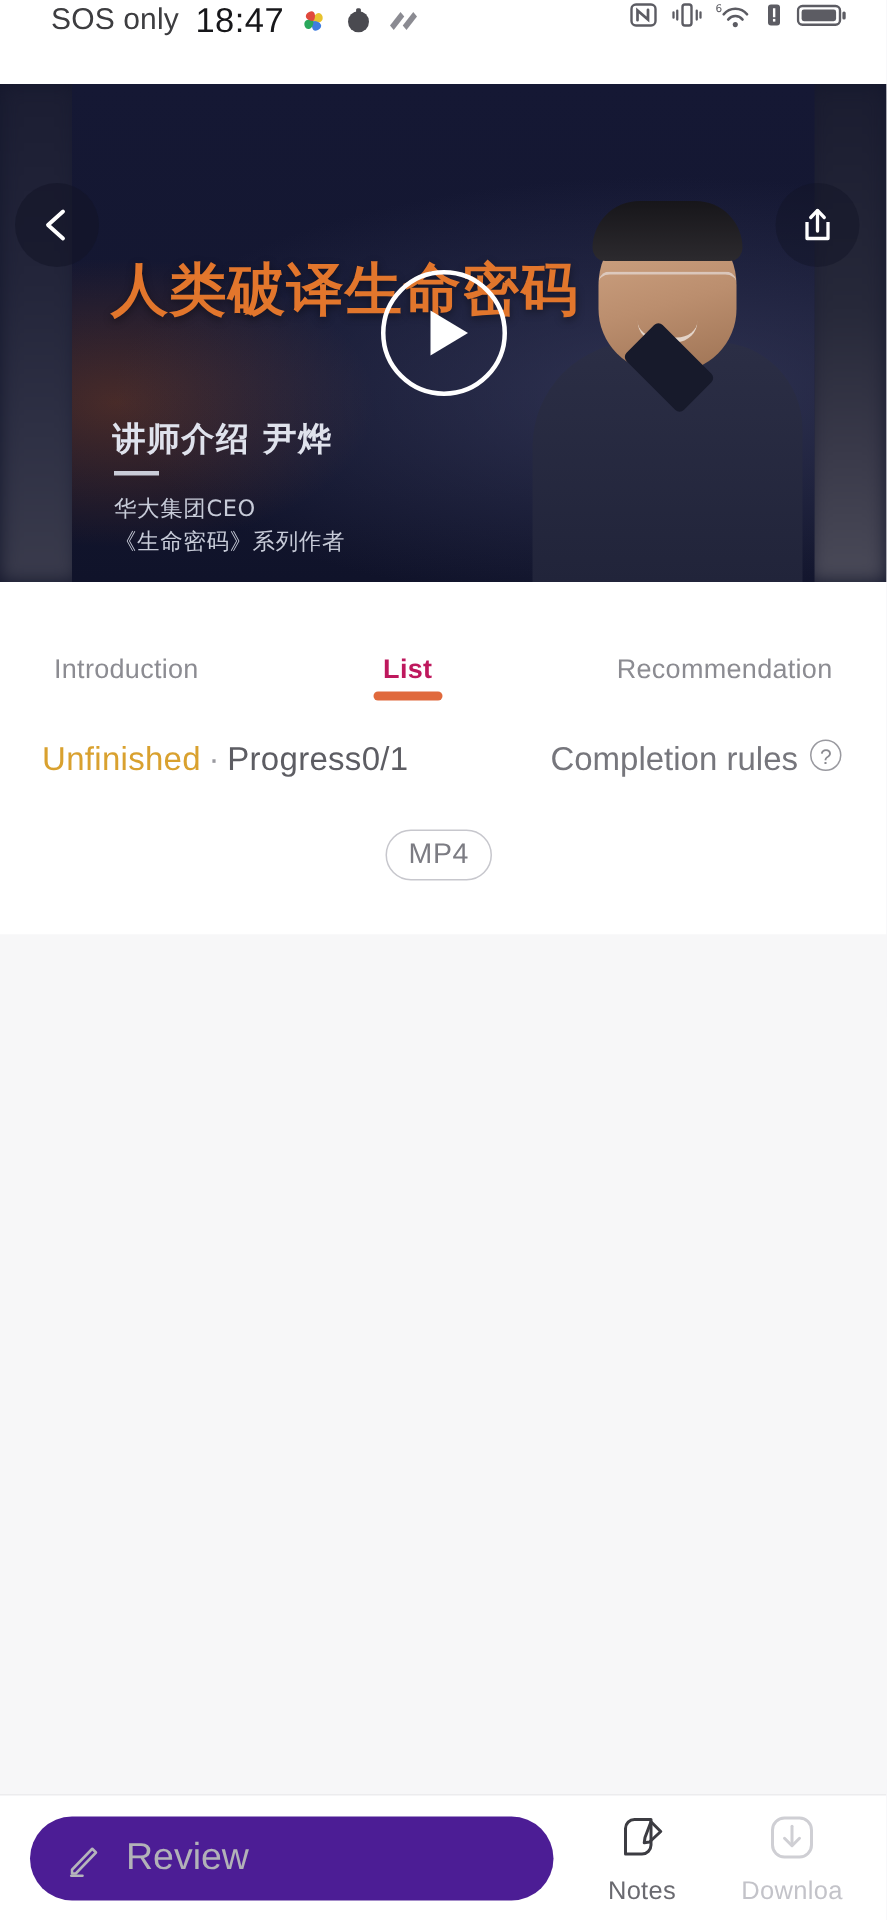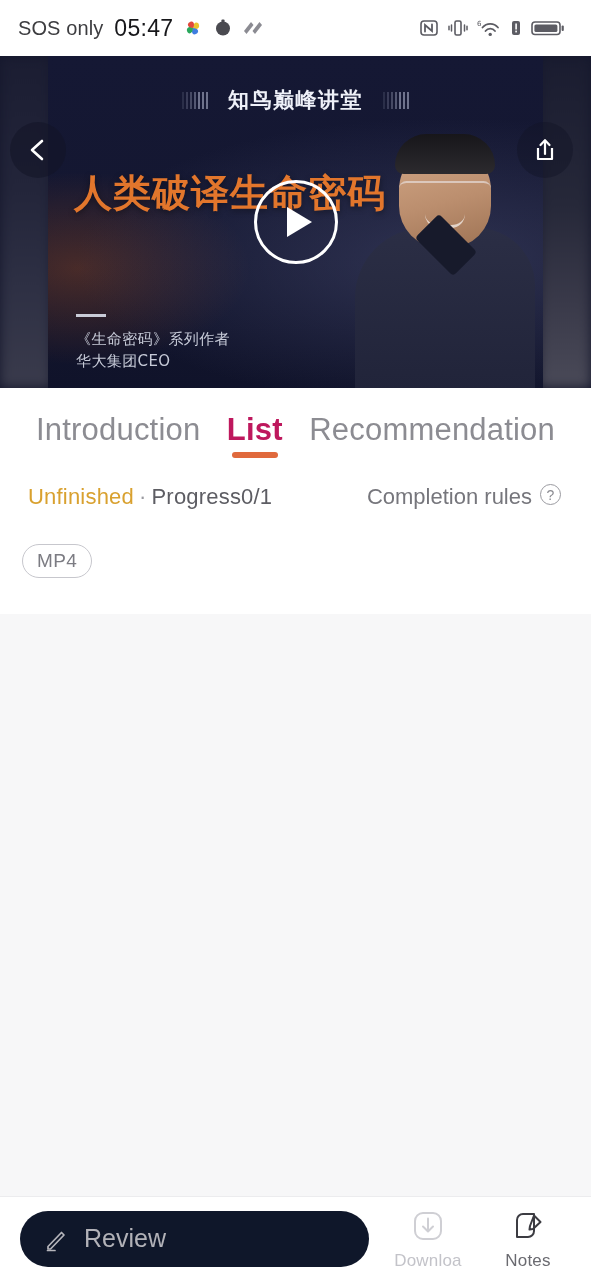--- a/index.html
+++ b/index.html
@@ -7,22 +7,22 @@
     width:591px; height:1280px;
     font-family:"Liberation Sans", sans-serif;
     background:#f6f6f7;
     overflow:hidden;
   }
   .phone { position:relative; width:591px; height:1280px; background:#f7f7f8; }
 
   
   .statusbar {
     height:56px; background:#ffffff;
-    display:flex; align-items:center; justify-content:space-between;
-    padding:0 26px 0 18px;
+    display:flex; align-items:flex-start; justify-content:space-between;
+    padding:0 26px 0 34px;
   }
   .sb-left { display:flex; align-items:center; gap:9px; }
   .sb-sos { font-size:20px; color:#3d3d40; letter-spacing:.1px; }
   .sb-time { font-size:23px; color:#17171a; font-weight:500; letter-spacing:.3px; margin-left:2px;}
   .sb-right { display:flex; align-items:center; gap:8px; }
   .ic { display:block; }
 
   
   .banner {
     position:relative; width:591px; height:332px;
@@ -131,21 +131,21 @@
   .nav-back { left:10px; }
   .nav-share { right:18px; background:rgba(18,20,38,.45); }
 
   
   .card { background:#ffffff; padding-bottom:2px; }
   .tabs {
     display:flex; align-items:flex-end; justify-content:space-between;
     padding:24px 36px 0 36px;
   }
   .tab { position:relative; padding-bottom:18px; text-align:center; }
-  .tab-label { font-size:31px; color:#8c8c92; letter-spacing:.2px; display:block; }
+  .tab-label { font-size:18px; color:#8c8c92; letter-spacing:.2px; display:block;margin-top:24px; }
   .tab.active .tab-label { color:#be185d; font-weight:700; }
   .tab .tab-ul {
     position:absolute; left:50%; transform:translateX(-50%);
     bottom:8px; width:46px; height:6px; border-radius:3px; background:transparent;
   }
   .tab.active .tab-ul { background:#e0693c; }
 
   .progress-row {
     display:flex; align-items:center; justify-content:space-between;
     padding:18px 30px 0 28px;
@@ -155,59 +155,60 @@
   .prog-left .dot { color:#9a9aa0; margin:0 5px; }
   .prog-right { display:flex; align-items:flex-start; gap:8px; }
   .prog-right .rules { font-size:22px; color:#76767c; }
   .q-icon { width:21px; height:21px; border:1.6px solid #9a9aa0; border-radius:50%;
             display:flex; align-items:center; justify-content:center;
             font-size:14px; color:#8a8a90; line-height:1; }
 
   .lesson-row {
     display:flex; align-items:center; gap:20px;
     padding:34px 28px 34px 22px;
+    flex-direction:column;
   }
   .mp4-badge {
     border:1.6px solid #c7c7cd; border-radius:17px;
     padding:5px 14px; font-size:19px; color:#7c7c83; letter-spacing:.4px;
     white-space:nowrap;
   }
   .lesson-title {
     font-size:25px; color:#e58a4d; letter-spacing:.6px;
     font-family:"DejaVu Sans", sans-serif;
   }
 
   .filler { background:#f7f7f8; height:585px; }
 
   
   .bottombar {
     position:absolute; left:0; right:0; bottom:0; height:84px;
     background:#ffffff; border-top:1px solid #ececee;
     display:flex; align-items:center; padding:0 22px 0 20px; gap:18px;
   }
   .review-box {
-    flex:1; height:56px; background:#0f172a; border-radius:28px;
+    flex:1; height:56px; background:#4c1d95; border-radius:28px;
     display:flex; align-items:center; gap:14px; padding:0 24px;
   }
   .review-ph { font-size:25px; color:#b2b2b8; }
   .bb-action { width:82px; text-align:center; }
   .bb-label { display:block; font-size:17px; margin-top:2px; letter-spacing:.2px;
               white-space:nowrap; overflow:hidden; }
   .bb-action.dim .bb-label { color:#c3c3c9; }
   .bb-action.on  .bb-label { color:#6a6a70; }
 </style>
 </head>
 <body>
 
 <div class="phone">
 
   <div class="statusbar">
     <div class="sb-left">
       <span class="sb-sos">SOS only</span>
-      <span class="sb-time">05:47</span>
+      <span class="sb-time">18:47</span>
       <svg class="ic" width="22" height="22" viewBox="0 0 22 22">
         <path d="M11 11 C11 5,16 4,17 8 C18 12,13 13,11 11Z" fill="#e8c32e"></path>
         <path d="M11 11 C16 11,18 15,14 17 C10 19,9 14,11 11Z" fill="#3f7de0"></path>
         <path d="M11 11 C11 17,6 18,5 14 C4 10,9 9,11 11Z" fill="#2aa85c"></path>
         <path d="M11 11 C6 11,4 7,8 5 C12 3,13 8,11 11Z" fill="#e0483c"></path>
       </svg>
       <svg class="ic" width="20" height="20" viewBox="0 0 20 20">
         <circle cx="10" cy="10.5" r="7" fill="#4a4a50"></circle>
         <rect x="8.4" y="1.5" width="3.2" height="3" rx="1" fill="#4a4a50"></rect>
       </svg>
@@ -243,47 +244,27 @@
       </svg>
     </div>
   </div>
 
   <div class="banner">
     <div class="banner-blur-l"></div>
     <div class="banner-blur-r"></div>
 
     <div class="banner-inner">
 
-      <div class="hdr-title-row">
-        <span class="hdr-bars fade">
-          <i></i>
-            <i></i>
-            <i></i>
-            <i></i>
-            <i></i>
-            <i></i>
-            <i></i>
-        </span>
-        <span class="hdr-title">知鸟巅峰讲堂</span>
-        <span class="hdr-bars fade">
-          <i></i>
-            <i></i>
-            <i></i>
-            <i></i>
-            <i></i>
-            <i></i>
-            <i></i>
-        </span>
-      </div>
 
       <div class="kv-title">人类破译生命密码</div>
+      <div class="kv-sub1">讲师介绍  尹烨</div>
       <div class="kv-rule"></div>
       <div class="kv-sub2">
+        <div>华大集团CEO</div>
         <div>《生命密码》系列作者</div>
-        <div>华大集团CEO</div>
       </div>
 
       <div class="speaker">
         <div class="sp-body"></div>
         <div class="sp-head"></div>
         <div class="sp-hair"></div>
         <div class="sp-glass"></div>
         <div class="sp-smile"></div>
         <div class="sp-collar"></div>
       </div>
@@ -344,31 +325,31 @@
 
   <div class="bottombar">
     <div class="review-box">
       <svg width="26" height="26" viewBox="0 0 26 26">
         <path d="M4 20.5 L17.5 6.5 L20 9 L6.5 23 H4Z" fill="none" stroke="#b5b5bb" stroke-width="1.7" stroke-linejoin="round"></path>
         <path d="M3.5 24.5 H11" stroke="#b5b5bb" stroke-width="1.7" stroke-linecap="round"></path>
       </svg>
       <span class="review-ph">Review</span>
     </div>
 
+    <div class="bb-action on">
+      <svg width="38" height="38" viewBox="0 0 38 38">
+        <path d="M8 13 a6 6 0 0 1 6-6 h11 v17 a6 6 0 0 1 -6 6 h-11Z" fill="none" stroke="#3c3c42" stroke-width="2" stroke-linejoin="round"></path>
+        <path d="M25 8.5 L31.5 15 L24 22 L20.5 22.5 L21 19Z" fill="none" stroke="#3c3c42" stroke-width="2" stroke-linejoin="round"></path>
+      </svg>
+      <span class="bb-label">Notes</span>
+    </div>
+
     <div class="bb-action dim">
       <svg width="38" height="38" viewBox="0 0 38 38">
         <rect x="6" y="6" width="26" height="26" rx="8" fill="none" stroke="#cfcfd4" stroke-width="2"></rect>
         <path d="M19 11.5 V24" stroke="#cfcfd4" stroke-width="2" stroke-linecap="round"></path>
         <path d="M14 19.5 L19 24.5 L24 19.5" fill="none" stroke="#cfcfd4" stroke-width="2" stroke-linecap="round" stroke-linejoin="round"></path>
       </svg>
       <span class="bb-label">Downloa</span>
     </div>
-
-    <div class="bb-action on">
-      <svg width="38" height="38" viewBox="0 0 38 38">
-        <path d="M8 13 a6 6 0 0 1 6-6 h11 v17 a6 6 0 0 1 -6 6 h-11Z" fill="none" stroke="#3c3c42" stroke-width="2" stroke-linejoin="round"></path>
-        <path d="M25 8.5 L31.5 15 L24 22 L20.5 22.5 L21 19Z" fill="none" stroke="#3c3c42" stroke-width="2" stroke-linejoin="round"></path>
-      </svg>
-      <span class="bb-label">Notes</span>
-    </div>
   </div>
 
 </div>
 
 </body></html>

